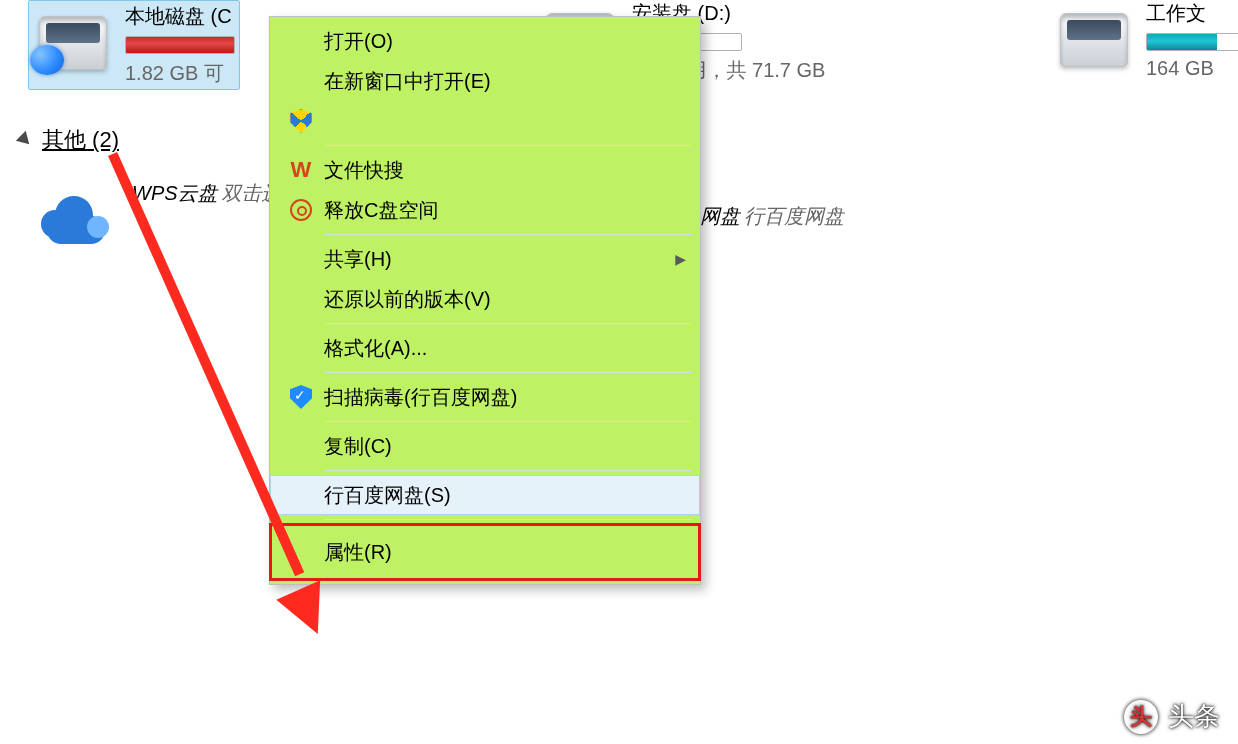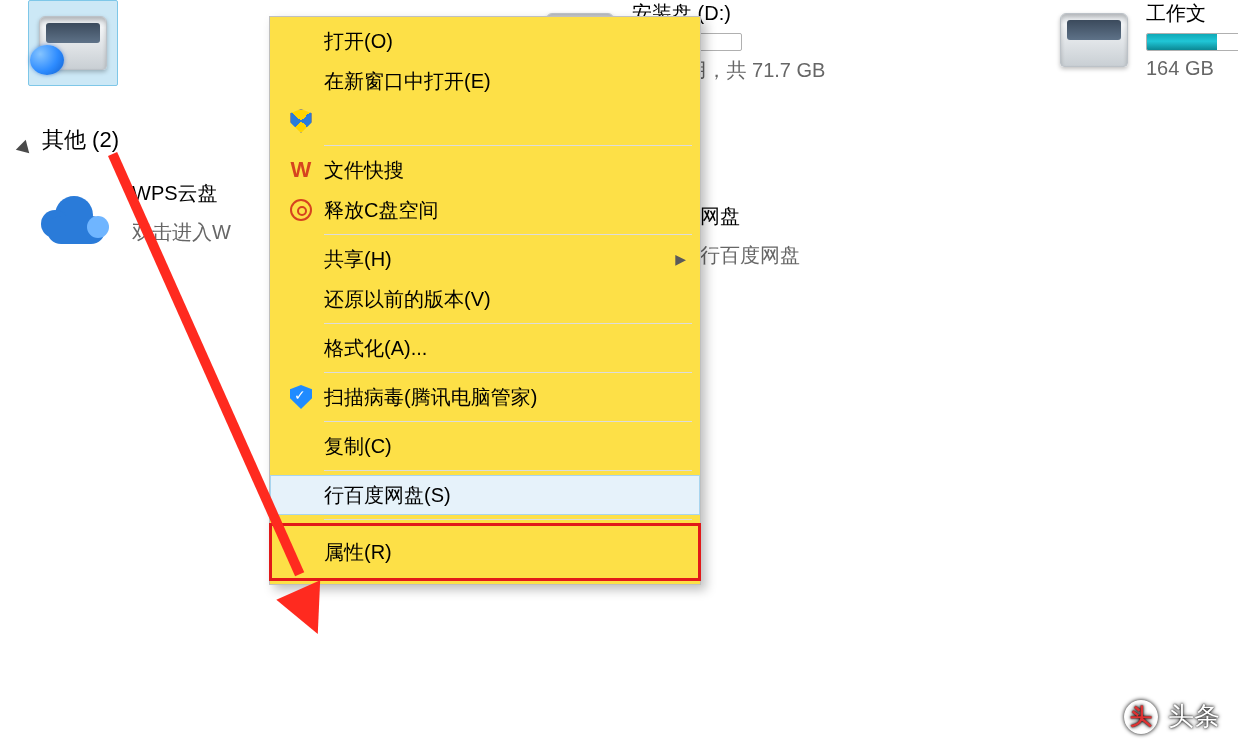--- a/index.html
+++ b/index.html
@@ -46,43 +46,43 @@
   box-shadow:0 0 4px rgba(0,80,200,.5);
 }
 .drive-info { display:flex; flex-direction:column; gap:6px; }
 .drive-name { font-size:20px; color:#000; white-space:nowrap; }
 .drive-bar { width:110px; height:18px; border:1px solid #b0b0b0; background:#fff; position:relative; border-radius:2px; overflow:hidden;}
 .drive-bar .fill { position:absolute; top:0; left:0; height:100%; }
 .drive-bar .red { background: linear-gradient(#d32626,#e14848 40%,#c51515); }
 .drive-bar .blue { background: linear-gradient(#0fa9b7,#20c6d6 45%,#0b8894); }
 .drive-stats { font-size:20px; color:#666; white-space:nowrap; }
 
-.section-header { position:absolute; top:125px; left:18px; display:flex; align-items:flex-end; gap:8px; }
+.section-header { position:absolute; top:125px; left:18px; display:flex; align-items:center; gap:8px;text-decoration:underline; }
 .tri { width:0; height:0; border-left:7px solid transparent; border-right:7px solid transparent; border-top:12px solid #4a4a4a; transform: rotate(-45deg); transform-origin:center; margin-right:2px;}
 .section-title { font-size:22px; color:#000; }
 
 .item-entry { position:absolute; display:flex; gap:16px; align-items:flex-start; }
 .item-entry .icon { width:80px; height:80px; display:flex; align-items:center; justify-content:center; }
-.item-entry .txt { display:flex; flex-direction:column; gap:12px; }
+.item-entry .txt { display:flex; flex-direction:row; gap:4px;font-style:italic; }
 .item-entry .title { font-size:20px; color:#000; }
 .item-entry .subtitle { font-size:20px; color:#666; }
 
 
 .cloud-icon {
   width:70px; height:48px; position:relative;
 }
 .cloud-icon .c1 { position:absolute; width:38px; height:38px; background:#2a7bd9; border-radius:50%; left:14px; top:0;}
 .cloud-icon .c2 { position:absolute; width:28px; height:28px; background:#2a7bd9; border-radius:50%; left:0px; top:14px;}
 .cloud-icon .c3 { position:absolute; width:58px; height:28px; background:#2a7bd9; border-radius:14px; left:6px; top:20px;}
 .cloud-icon .c4 { position:absolute; width:22px; height:22px; background:#6fb5ff; border-radius:50%; right:2px; top:20px;}
 
 
 .context-menu {
   position:absolute; top:16px; left:269px; width:432px;
-  background:#fde047;
+  background:#bef264;
   border:1px solid #bfbfbf;
   box-shadow: 5px 5px 10px rgba(0,0,0,.25);
   padding: 4px 0;
 }
 .context-menu .row {
   display:flex; align-items:center;
   height:40px;
   padding: 0 14px 0 8px;
   font-size:20px;
   color:#000;
@@ -153,20 +153,27 @@
 </style>
 </head>
 <body>
 
 <div class="drives-row">
 
   <div class="drive selected" style="top:0; left:28px;">
     <div class="drive-icon">
         <div class="hdd win"></div>
       </div>
+    <div class="drive-info">
+      <div class="drive-name">本地磁盘 (C</div>
+      <div class="drive-bar">
+          <div class="fill red" style="width:100%"></div>
+        </div>
+      <div class="drive-stats">1.82 GB 可</div>
+    </div>
   </div>
 
   <div class="drive" style="top:0; left:540px;">
     <div class="drive-icon">
         <div class="hdd"></div>
       </div>
     <div class="drive-info">
       <div class="drive-name">安装盘 (D:)</div>
       <div class="drive-bar">
           <div class="fill blue" style="width:35%"></div>
@@ -256,21 +263,21 @@
   <div class="sep"></div>
   <div class="row">
     <div class="iconslot"></div>
       <div class="label">格式化(A)...</div>
   </div>
   <div class="sep"></div>
   <div class="row">
     <div class="iconslot">
         <div class="tencent-shield"></div>
       </div>
-    <div class="label">扫描病毒(腾讯电脑管家)</div>
+    <div class="label">扫描病毒(行百度网盘)</div>
   </div>
   <div class="sep"></div>
   <div class="row">
     <div class="iconslot"></div>
       <div class="label">复制(C)</div>
   </div>
   <div class="sep"></div>
   <div class="row hovered">
     <div class="iconslot"></div>
       <div class="label">行百度网盘(S)</div>

